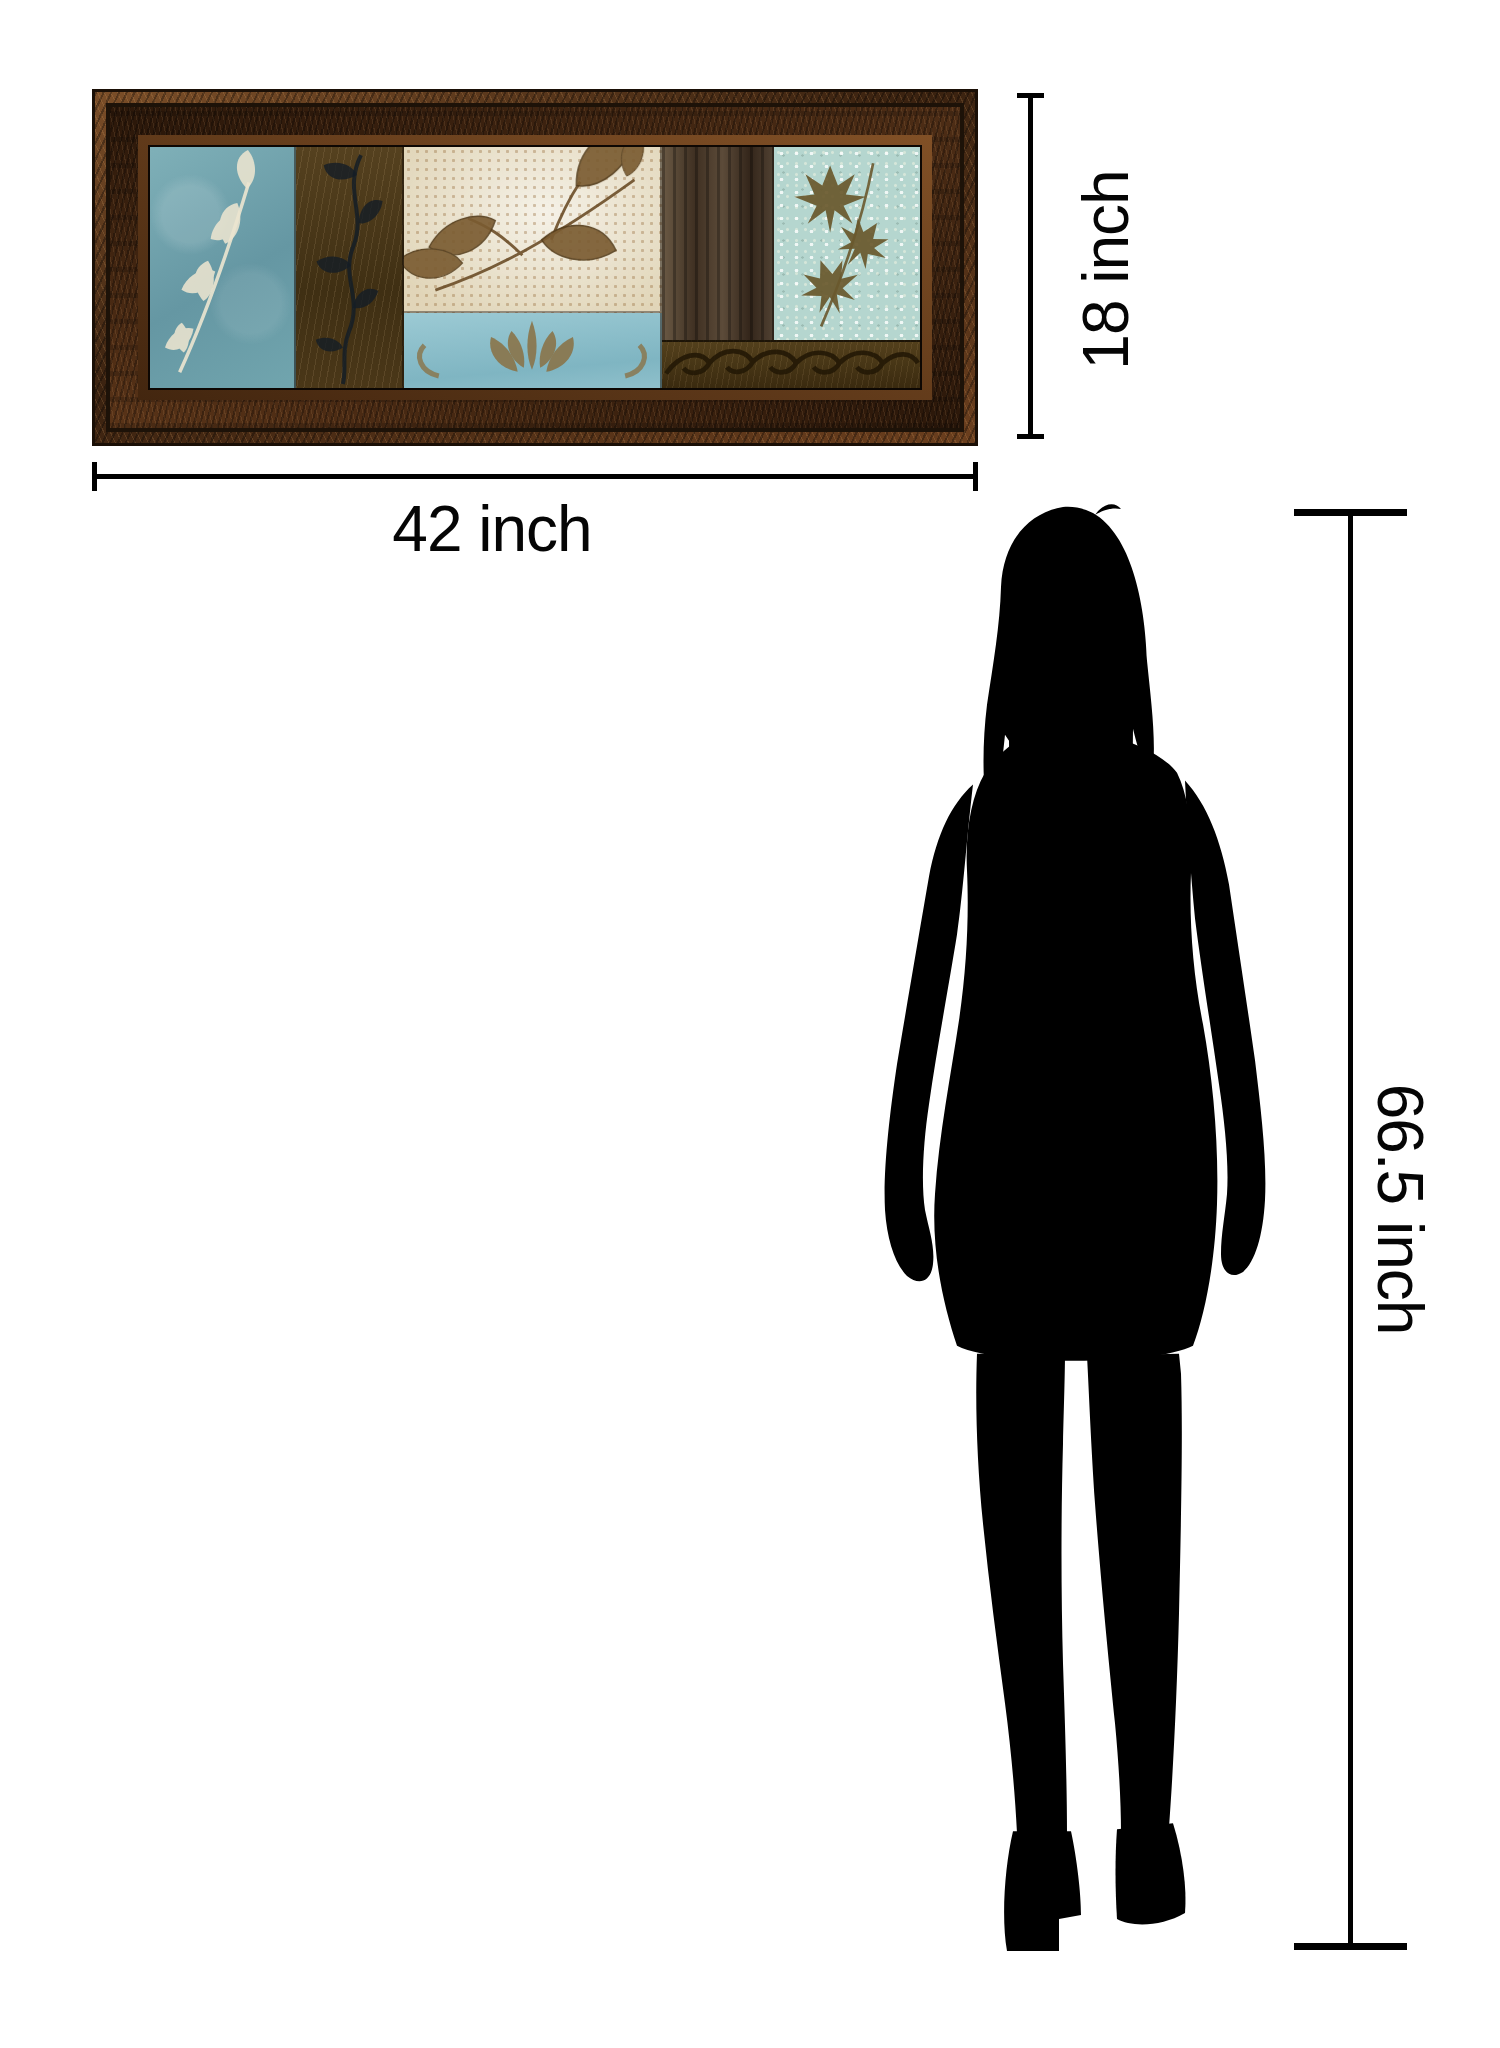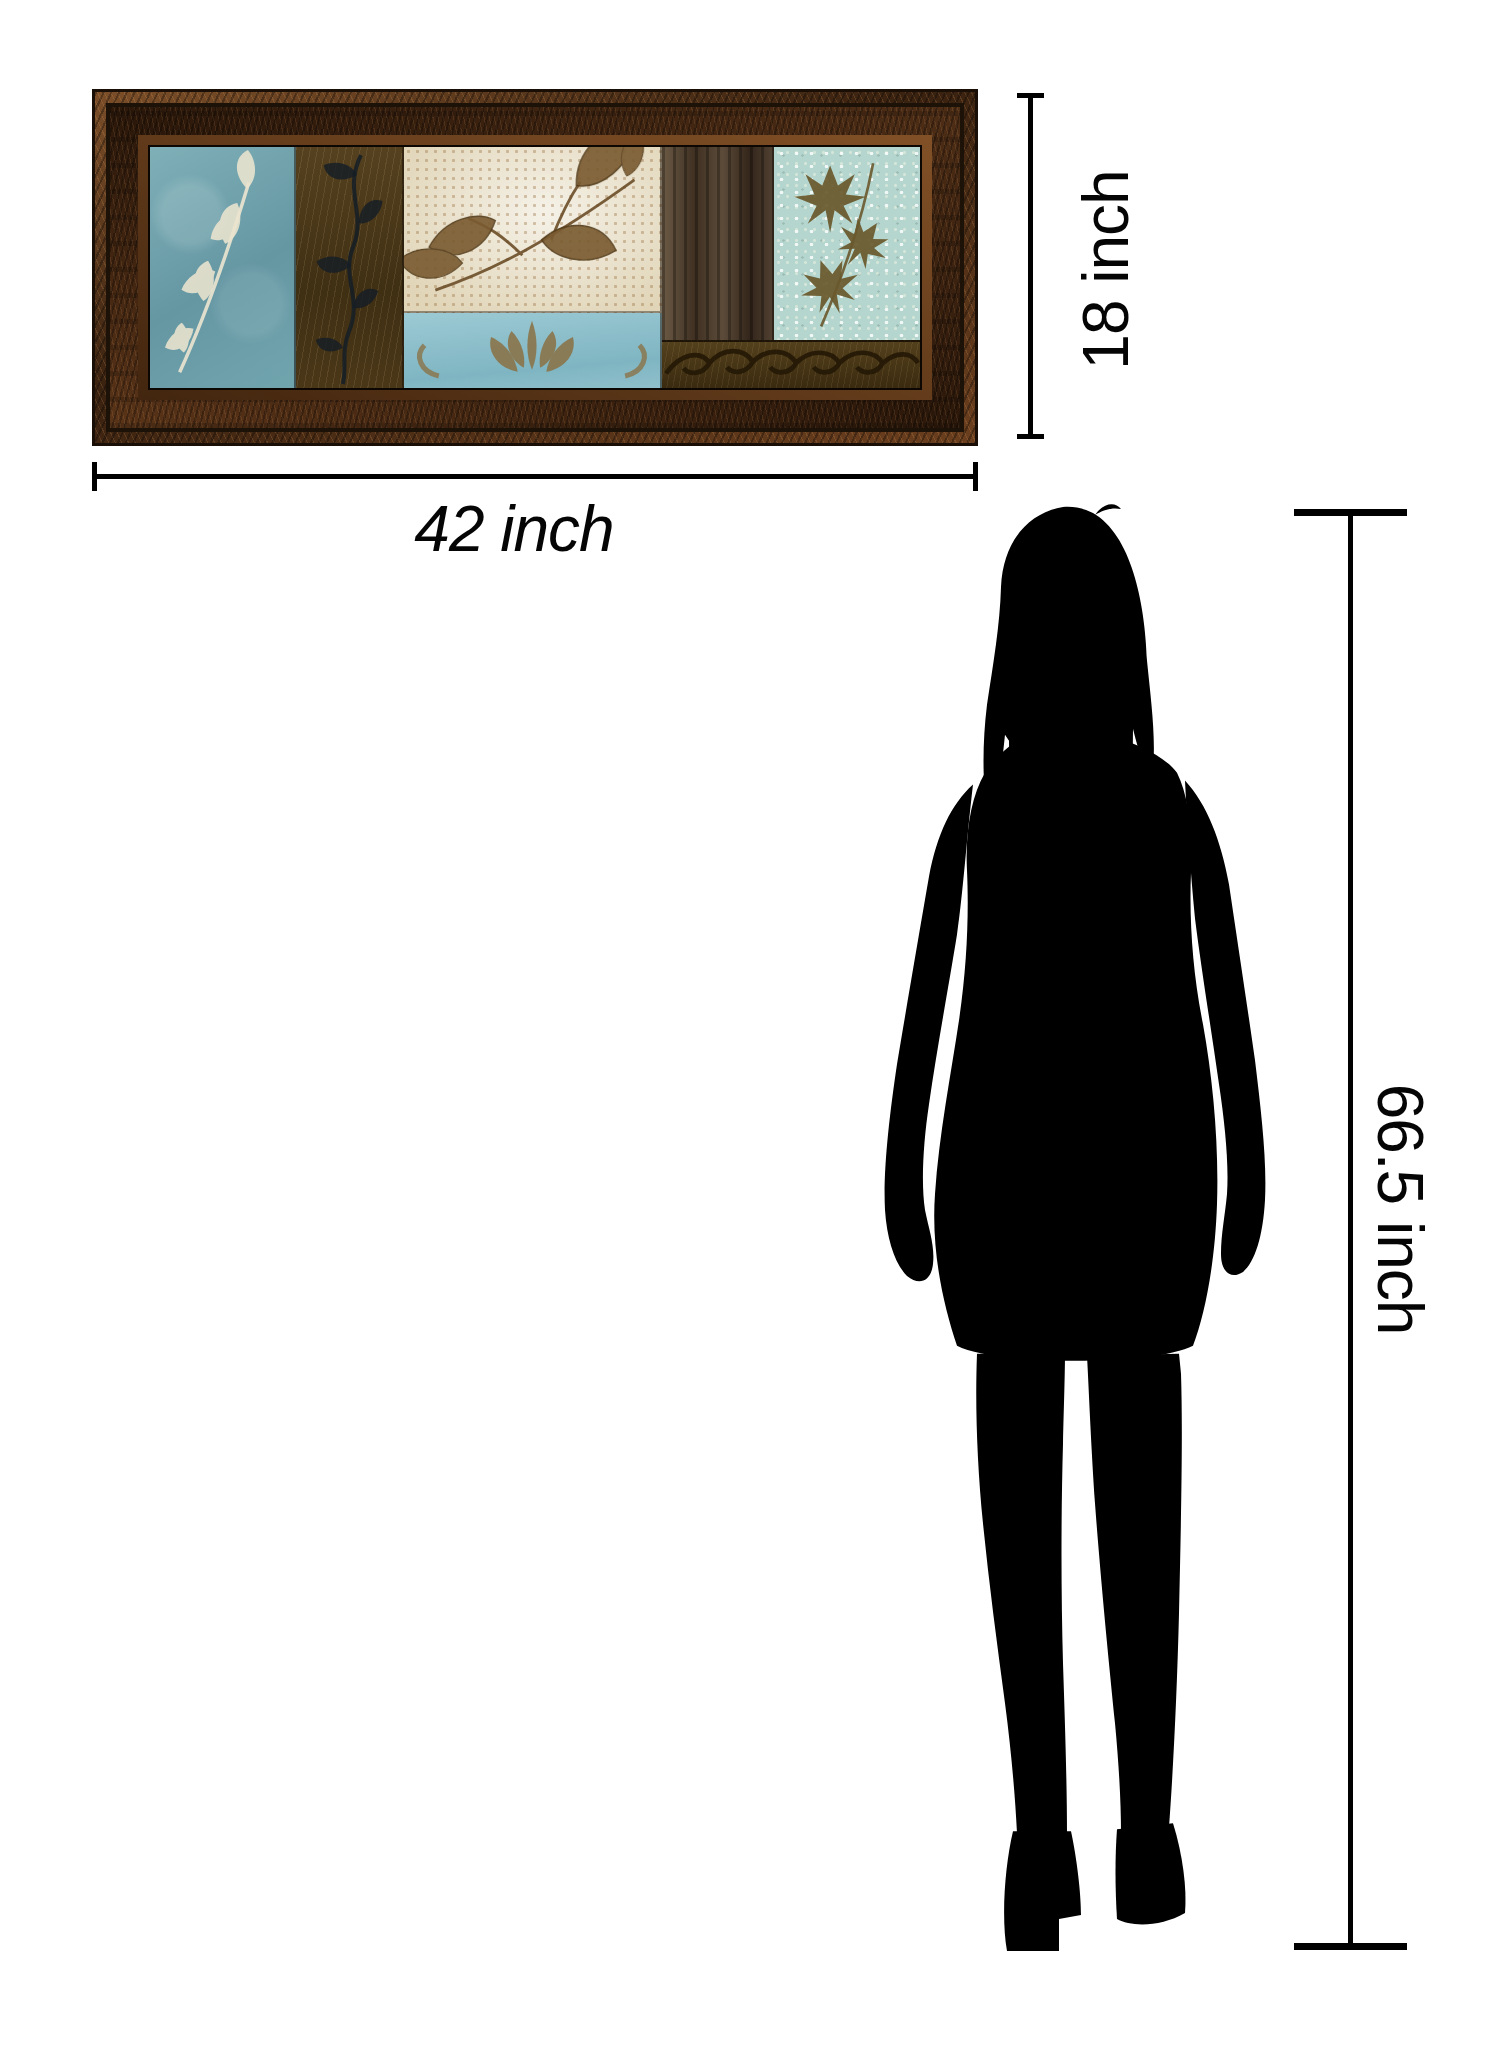--- a/index.html
+++ b/index.html
@@ -169,21 +169,21 @@
             </div>
           </div>
         </div>
       </div>
     </div>
   </div>
 
   <div class="dline" style="left:92px;top:474px;width:886px;height:5px;"></div>
   <div class="cap" style="left:92px;top:462px;width:5px;height:29px;"></div>
   <div class="cap" style="left:973px;top:462px;width:5px;height:29px;"></div>
-  <div class="dlabel center-x" style="left:514px;top:497px;font-style:italic;">42 inch</div>
+  <div class="dlabel center-x" style="left:492px;top:497px;">42 inch</div>
 
   <div class="dline" style="left:1028px;top:93px;width:5px;height:346px;"></div>
   <div class="cap" style="left:1017px;top:93px;width:27px;height:5px;"></div>
   <div class="cap" style="left:1017px;top:434px;width:27px;height:5px;"></div>
   <div class="dlabel rot-ccw" style="left:1106px;top:270px;">18 inch</div>
 
   <svg class="woman" viewBox="0 0 430 1450" preserveAspectRatio="none">
 
     <path d="M208,2 C172,8 148,38 146,82 C145,120 138,160 132,200 C126,248 128,300 136,318 C142,306 146,268 150,230 L154,236 C154,272 158,302 164,318 C170,302 172,262 176,228 C190,252 228,256 248,238 C252,276 258,306 268,322 C276,300 278,260 278,224 C284,248 290,268 297,272 C302,240 296,196 292,156 C290,96 276,30 238,8 C228,3 218,1 208,2 Z" fill="#000000"></path>
 

